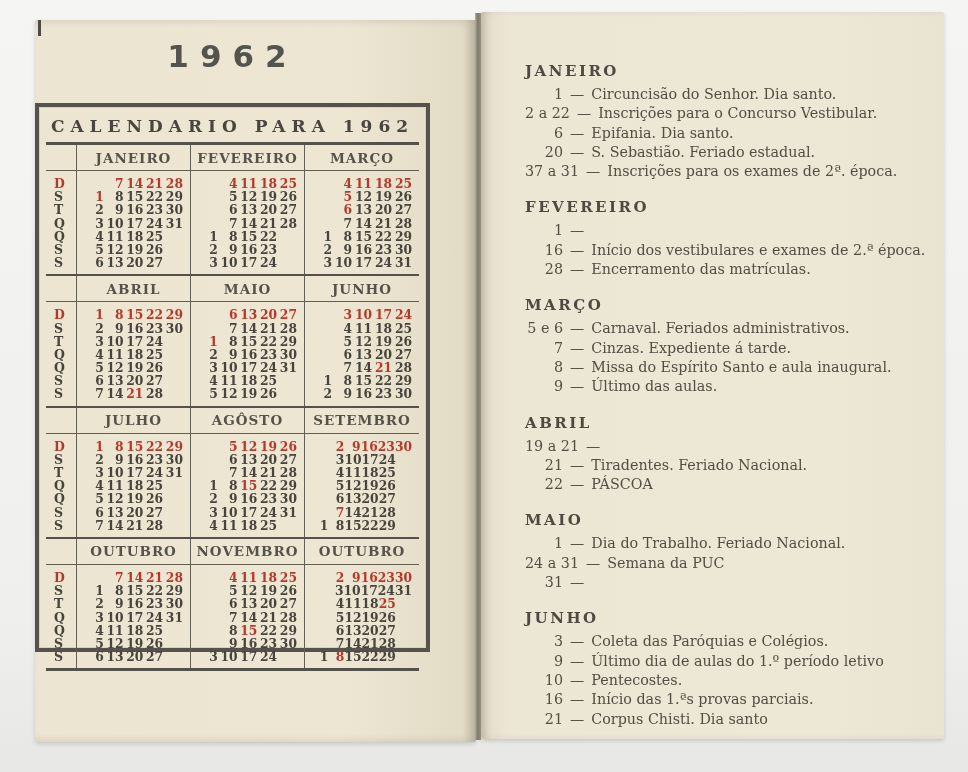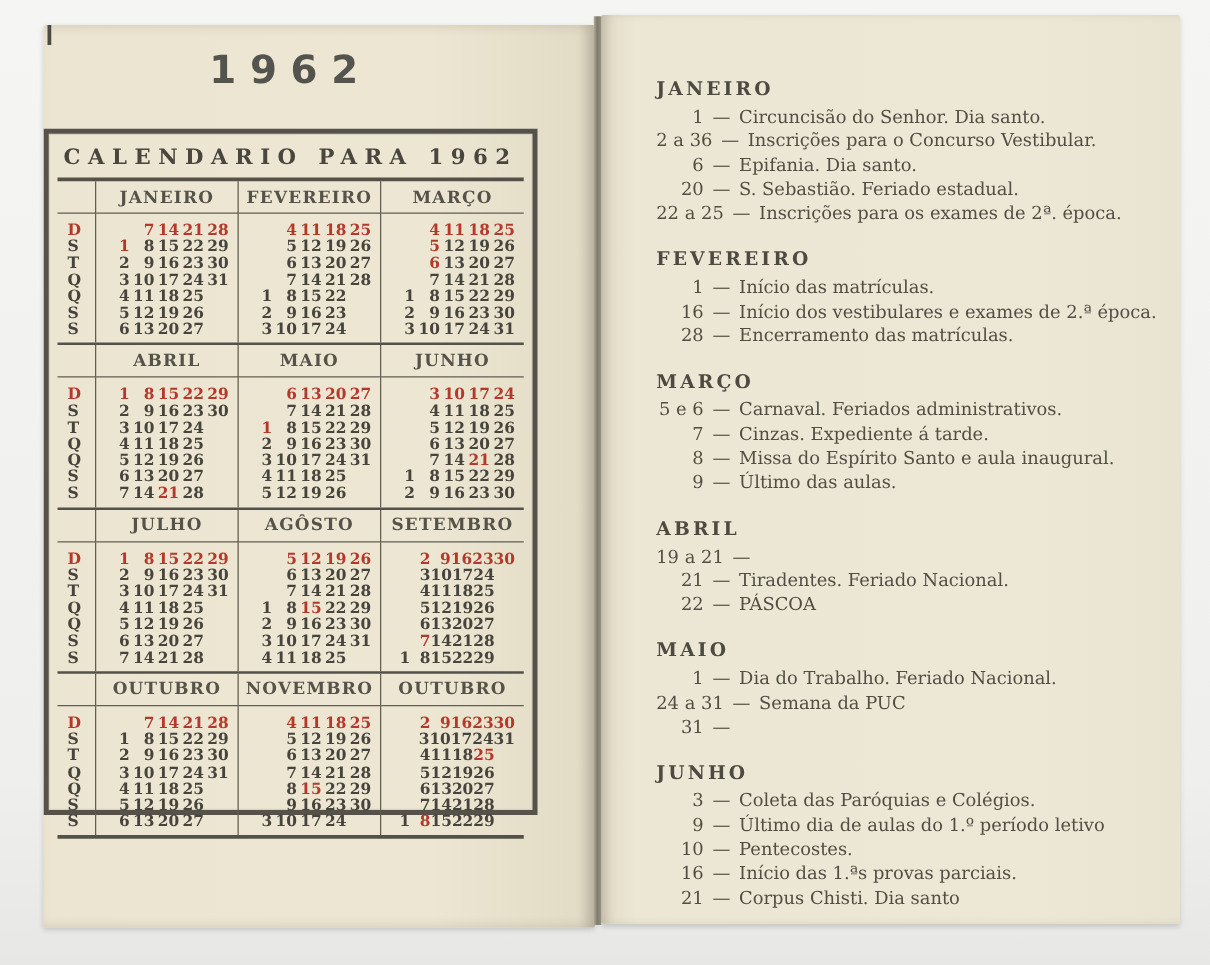--- a/index.html
+++ b/index.html
@@ -773,46 +773,45 @@
 
   <div class="events">
       <div class="ev-section">
         <div class="ev-month">JANEIRO</div>
         <div class="ev-item">
           <div class="ev-day">1</div>
           <div class="ev-dash">—</div>
           <div class="ev-text">Circuncisão do Senhor. Dia santo.</div>
         </div>
         <div class="ev-item">
-          <div class="ev-day">2 a 36</div>
+          <div class="ev-day">2 a 22</div>
           <div class="ev-dash">—</div>
           <div class="ev-text">Inscrições para o Concurso Vestibular.</div>
         </div>
         <div class="ev-item">
           <div class="ev-day">6</div>
           <div class="ev-dash">—</div>
           <div class="ev-text">Epifania. Dia santo.</div>
         </div>
         <div class="ev-item">
           <div class="ev-day">20</div>
           <div class="ev-dash">—</div>
           <div class="ev-text">S. Sebastião. Feriado estadual.</div>
         </div>
         <div class="ev-item">
-          <div class="ev-day">22 a 25</div>
+          <div class="ev-day">37 a 31</div>
           <div class="ev-dash">—</div>
           <div class="ev-text">Inscrições para os exames de 2ª. época.</div>
         </div>
       </div>
       <div class="ev-section">
         <div class="ev-month">FEVEREIRO</div>
         <div class="ev-item">
           <div class="ev-day">1</div>
           <div class="ev-dash">—</div>
-          <div class="ev-text">Início das matrículas.</div>
         </div>
         <div class="ev-item">
           <div class="ev-day">16</div>
           <div class="ev-dash">—</div>
           <div class="ev-text">Início dos vestibulares e exames de 2.ª época.</div>
         </div>
         <div class="ev-item">
           <div class="ev-day">28</div>
           <div class="ev-dash">—</div>
           <div class="ev-text">Encerramento das matrículas.</div>

